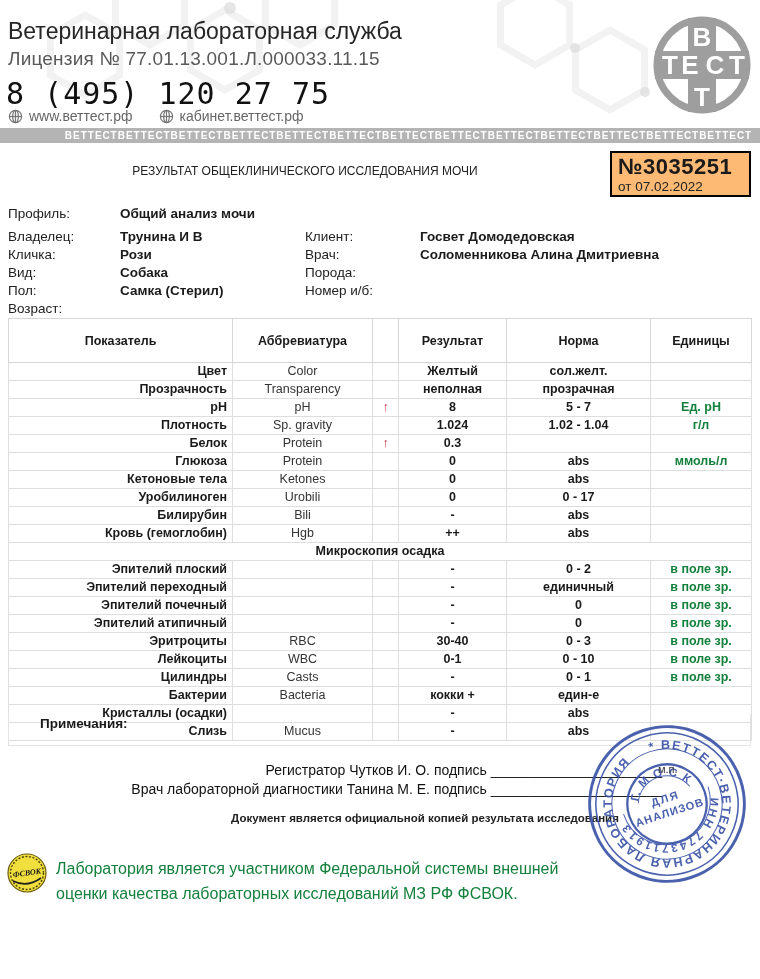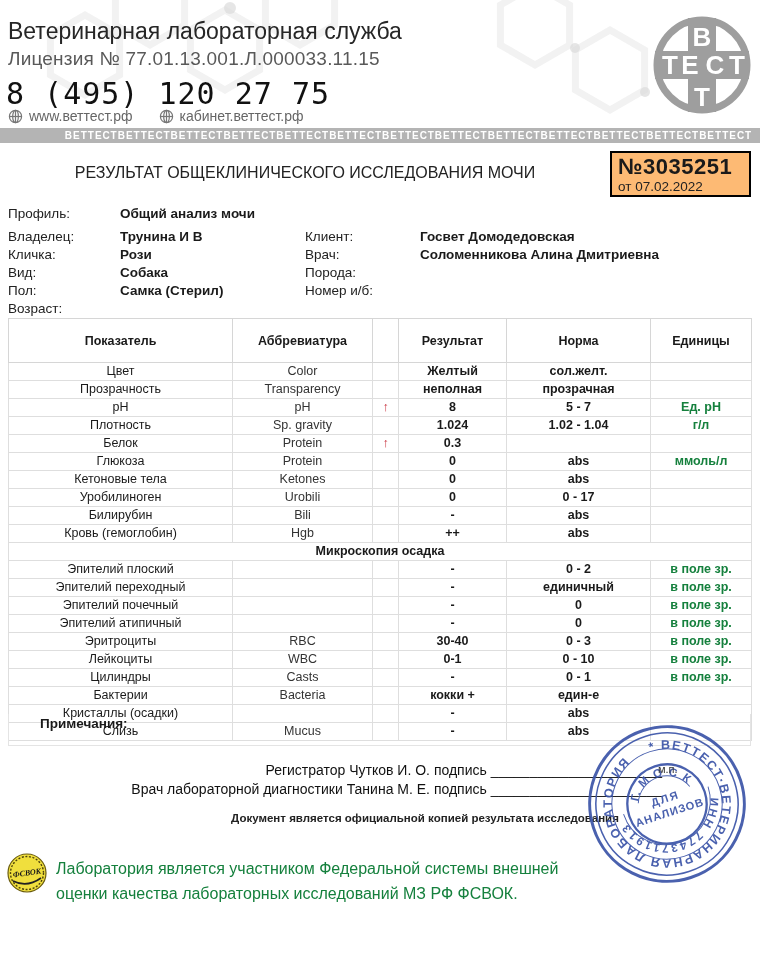--- a/index.html
+++ b/index.html
@@ -19,42 +19,42 @@
 
   
   .logo-box{left:648px;top:8px;}
 
   
   .banner{left:0;top:128px;width:760px;height:15px;background:#b4b4b4;display:flex;
           justify-content:flex-end;align-items:center;padding:0 8px;box-sizing:border-box;}
   .banner span{color:#fff;font-weight:bold;font-size:10px;letter-spacing:1px;white-space:nowrap;}
 
   
-  .report-title{left:15px;top:164px;width:580px;text-align:center;font-size:16px;color:#222;}
+  .report-title{left:15px;top:164px;width:580px;text-align:center;font-size:12px;color:#222;}
   .number-box{left:610px;top:151px;width:141px;height:46px;border:2px solid #000;
               box-sizing:border-box;background:#fdba74;padding:1px 6px;}
   .number-box .num{font-size:22px;font-weight:bold;line-height:25px;letter-spacing:.5px;}
   .number-box .date{font-size:13.5px;line-height:16px;color:#222;}
 
   
   .info{left:8px;top:206px;width:744px;height:112px;font-size:13.5px;}
   .info .row{position:absolute;left:0;width:744px;height:18px;}
   .l1{position:absolute;left:0;color:#222;}
   .v1{position:absolute;left:112px;font-weight:bold;}
   .l2{position:absolute;left:297px;color:#222;}
   .v2{position:absolute;left:412px;font-weight:bold;}
 
   
   table.results{position:absolute;z-index:1;left:8px;top:318px;width:743px;border-collapse:collapse;
                 table-layout:fixed;font-size:12.5px;border:1px solid #b8b8b8;}
   table.results th{font-weight:bold;text-align:center;height:19px;border:1px solid #d6d6d6;
                    padding:12px 4px;overflow:hidden;white-space:nowrap;}
   table.results td{height:17px;line-height:17px;border:1px solid #dedede;padding:0 5px;
                    overflow:hidden;white-space:nowrap;}
-  td.c-name{text-align:center;}
+  td.c-name{text-align:right;font-weight:bold;}
   td.c-abbr{text-align:center;color:#333;}
   td.c-flag{text-align:center;color:#c8323e;font-weight:bold;}
   td.c-result{text-align:center;font-weight:bold;}
   td.c-norm{text-align:center;font-weight:bold;}
   td.c-units{text-align:center;color:#15803d;font-weight:bold;}
   tr.section-row td{text-align:center;font-weight:bold;}
 
   
   .notes-box{left:8px;top:714px;width:743px;height:32px;border:1px solid #e4e4e4;border-top:none;
              box-sizing:border-box;}

